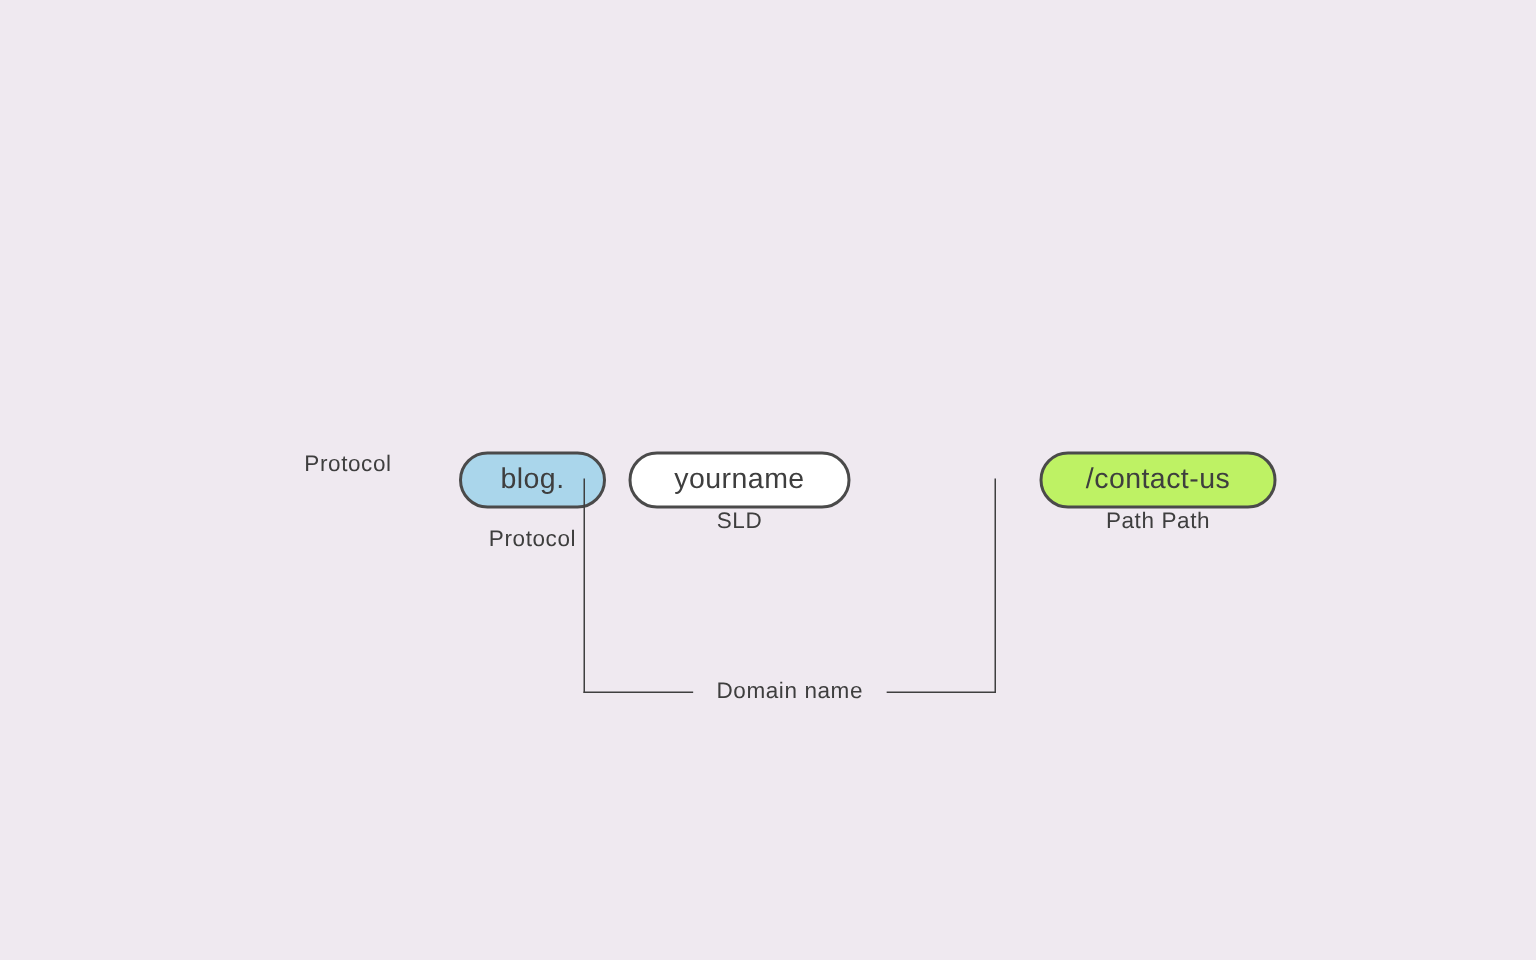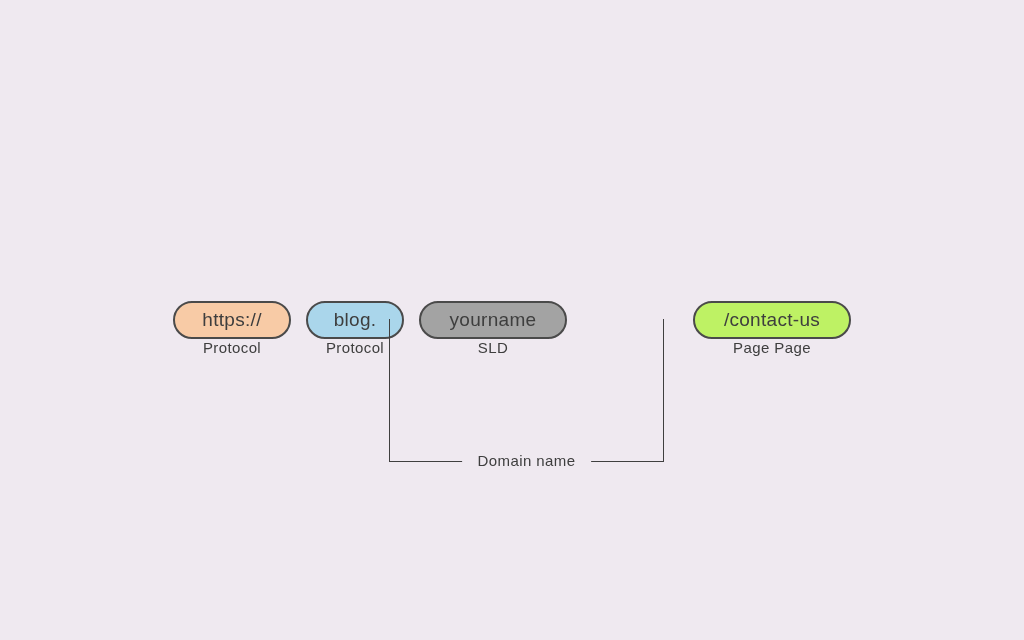--- a/index.html
+++ b/index.html
@@ -65,48 +65,47 @@
     background: var(--bg);
     padding: 0 16px;
     font-size: 15px;
     letter-spacing: 0.4px;
     color: var(--text);
     white-space: nowrap;
     line-height: 22px;
   }
   
   .seg-0 { left: 173px; width: 118px; }
-  .seg-1 { left: 306px; width:  98px; }
+  .seg-1 { left: 306px; width:  98px; gap: 12px; }
   .seg-2 { left: 419px; width: 148px; }
   .seg-3 { left: 582px; width:  96px; }
   .seg-4 { left: 693px; width: 158px; }
 </style>
 </head>
 <body>
 
 <div class="canvas">
 
   <div class="segment seg-0">
-    <div class="pill" style="background-color: rgb(248, 203, 166);">https://</div>
     <div class="seg-label">Protocol</div>
   </div>
 
   <div class="segment seg-1">
     <div class="pill" style="background-color: rgb(170, 214, 235);">blog.</div>
     <div class="seg-label">Protocol</div>
   </div>
 
   <div class="segment seg-2">
-    <div class="pill" style="background-color: #a3a3a3;">yourname</div>
+    <div class="pill" style="background-color: #ffffff;">yourname</div>
     <div class="seg-label">SLD</div>
   </div>
 
 
   <div class="segment seg-4">
     <div class="pill" style="background-color: #bef264;">/contact-us</div>
-    <div class="seg-label">Page Page</div>
+    <div class="seg-label">Path Path</div>
   </div>
 
   <div class="bracket">
     <div class="bracket-label">Domain name</div>
   </div>
 
 </div>
 
 </body></html>

